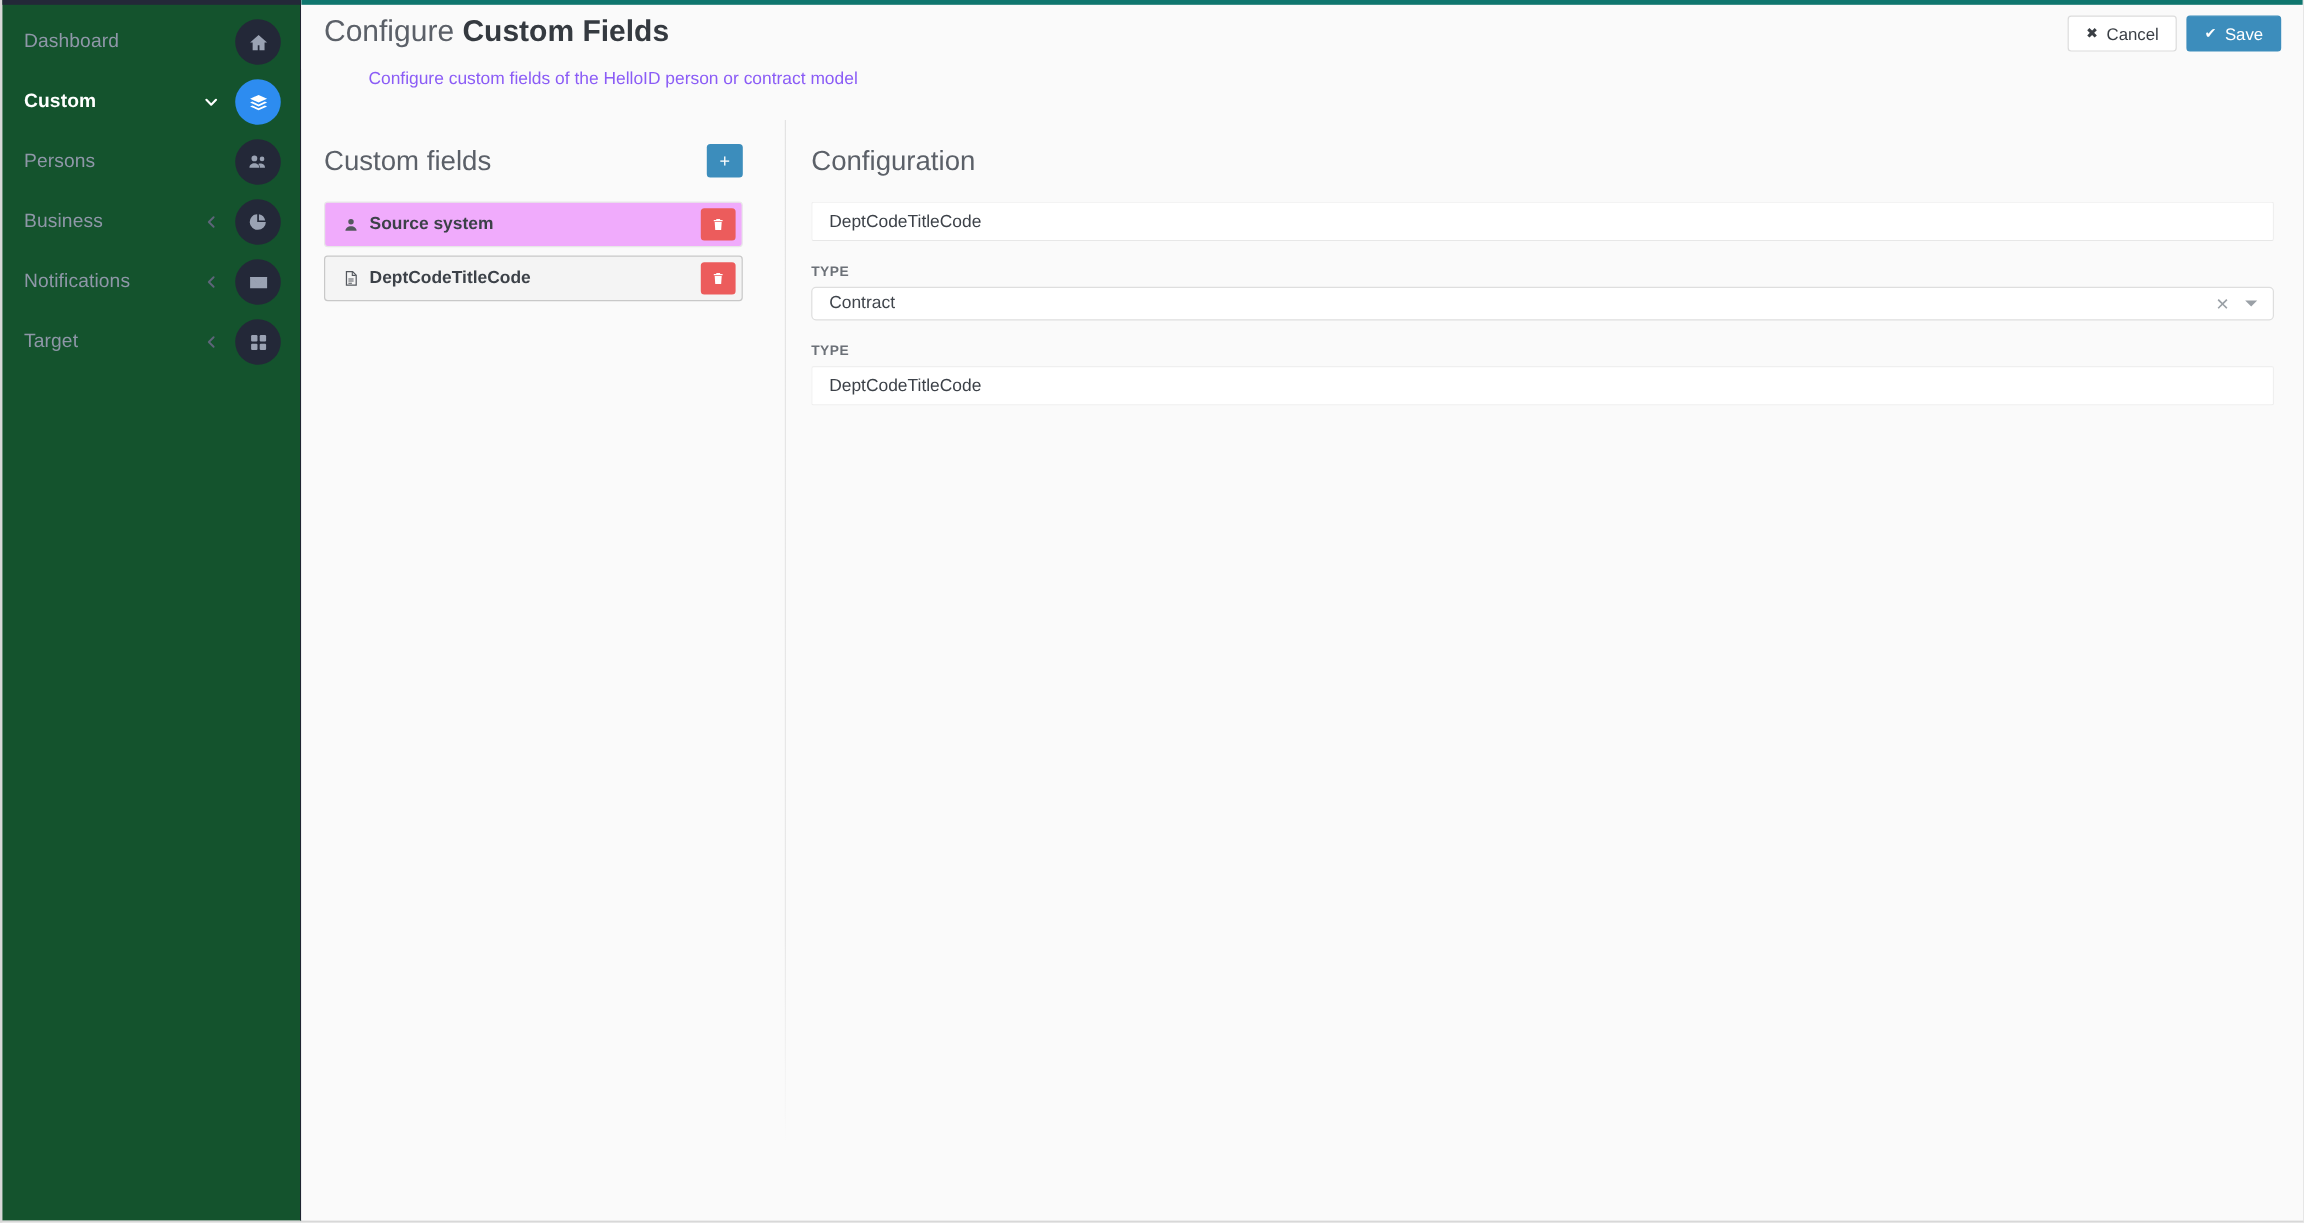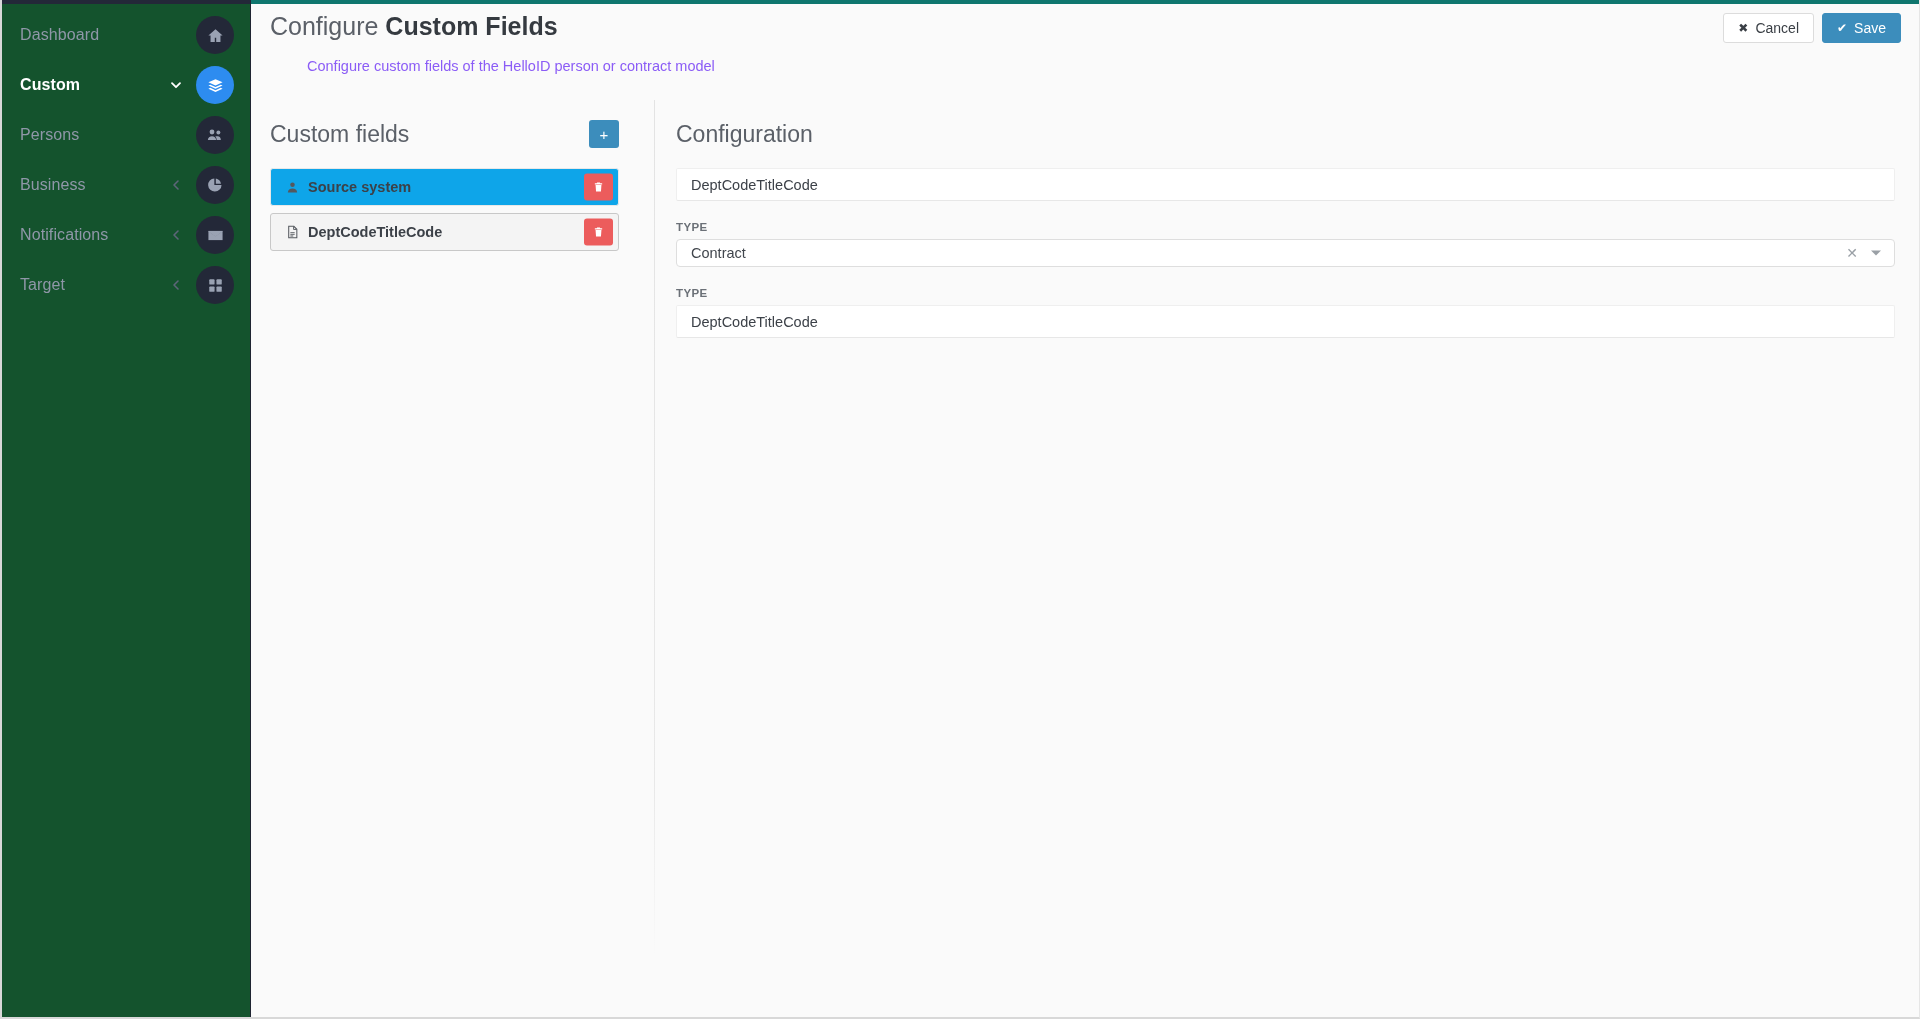--- a/index.html
+++ b/index.html
@@ -182,21 +182,21 @@
     display: flex;
     align-items: center;
     justify-content: center;
     cursor: pointer;
   }
 
   .field-list { display: block; }
   .field-row {
     position: relative;
     height: 38px;
-    background: #0ea5e9;
+    background: #f0abfc;
     border: 1px solid #e8e8e8;
     border-radius: 3px;
     margin-bottom: 7px;
     display: flex;
     align-items: center;
     padding-left: 13px;
     cursor: pointer;
   }
   .field-row.selected {
     background: #f4f4f4;

